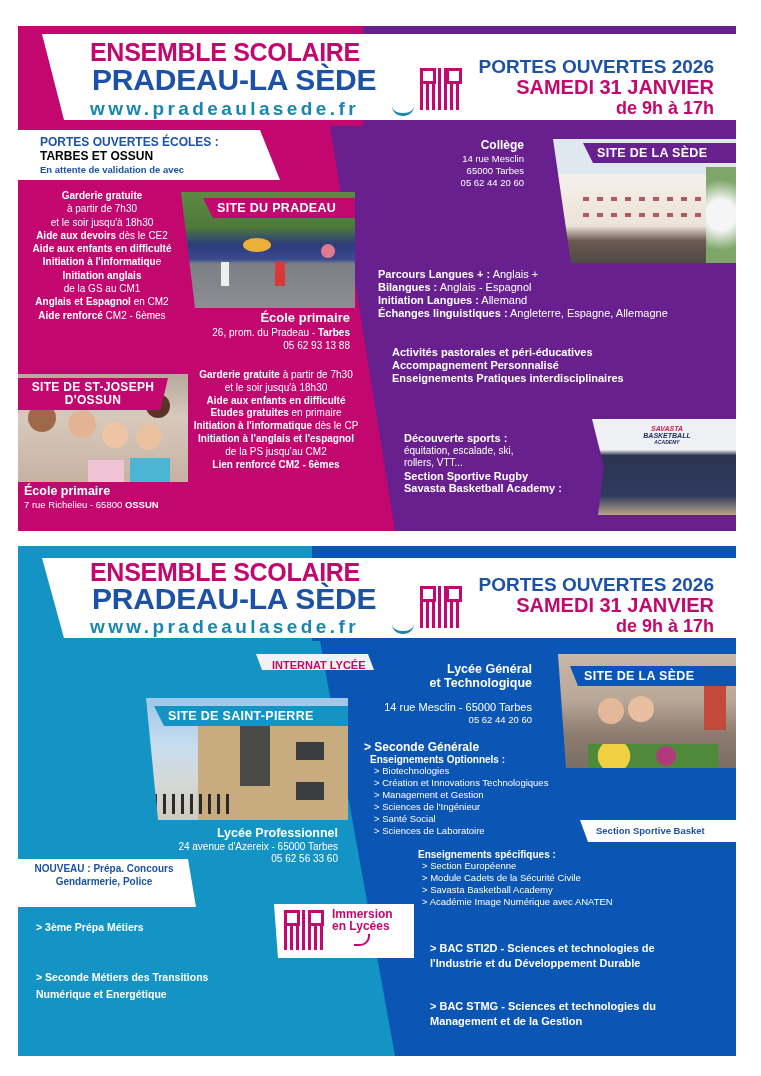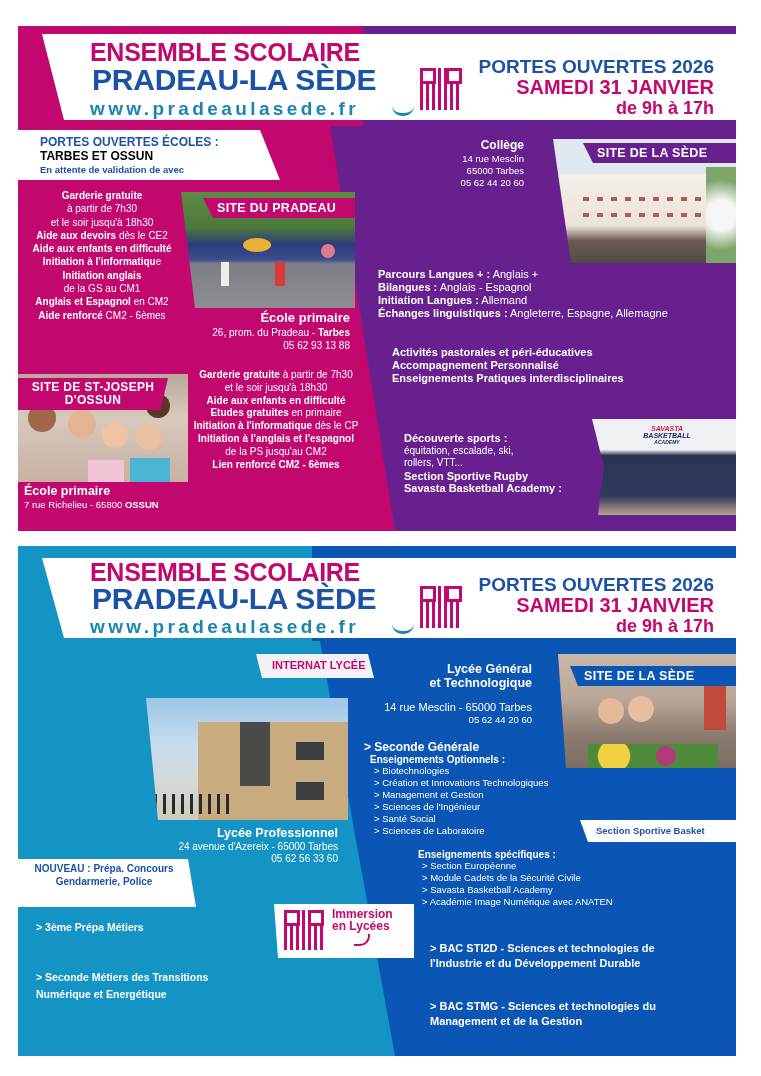--- a/index.html
+++ b/index.html
@@ -173,31 +173,32 @@
     <div class="t1" style="top:0">ENSEMBLE SCOLAIRE</div>
     <div class="t2" style="top:24px">PRADEAU-LA SÈDE</div>
     <div class="url" style="top:58px">www.pradeaulasede.fr</div>
     <div class="arrow" style="left:350px;top:66px"></div>
     <div class="qr" style="left:376px;top:26px"></div>
     <div class="po1" style="top:16px">PORTES OUVERTES 2026</div>
     <div class="po2" style="top:36px">SAMEDI 31 JANVIER</div>
     <div class="po3" style="top:58px">de 9h à 17h</div>
   </div>
 
-  <div class="whitebox" style="left:238px;top:108px;width:118px;height:24px;background:#f2f2f4;clip-path:polygon(0 0,112px 0,118px 100%,6px 100%)">
+  <div class="whitebox" style="left:238px;top:108px;width:118px;height:16px;background:#f2f2f4;clip-path:polygon(0 0,112px 0,118px 100%,6px 100%)">
     <div class="abs lbl" style="left:16px;top:5px;color:#c2086f;font-size:11px">INTERNAT LYCÉE</div>
   </div>
 
   <div class="photo" style="left:128px;top:152px;width:202px;height:122px;clip-path:polygon(0 0,100% 0,100% 100%,12px 100%);background:linear-gradient(180deg,#9fc6e8 0,#c7ddee 40%,#d5d8d6 70%,#cfcabc 100%)">
     <div class="abs" style="left:52px;top:24px;width:150px;height:98px;background:#c8ab7e"></div>
     <div class="abs" style="left:94px;top:24px;width:30px;height:64px;background:#4a4a48"></div>
     <div class="abs" style="left:150px;top:44px;width:28px;height:18px;background:#3a3c3f"></div>
     <div class="abs" style="left:150px;top:84px;width:28px;height:18px;background:#3a3c3f"></div>
     <div class="abs" style="left:8px;top:96px;width:80px;height:20px;background:repeating-linear-gradient(90deg,#2a2a2a 0 3px,transparent 3px 9px)"></div>
   </div>
+  <div class="badge" style="left:136px;top:160px;width:194px;background:#1494c5;clip-path:polygon(0 0,100% 0,100% 100%,10px 100%)">SITE DE SAINT-PIERRE</div>
 
   <div class="abs r" style="left:100px;top:280px;width:220px">
     <div class="b" style="font-size:12.5px">Lycée Professionnel</div>
     <div style="font-size:10px;margin-top:1px">24 avenue d'Azereix - 65000 Tarbes</div>
     <div style="font-size:10px;margin-top:1px">05 62 56 33 60</div>
   </div>
 
   <div class="whitebox" style="left:0;top:313px;width:178px;height:48px;clip-path:polygon(0 0,170px 0,178px 100%,0 100%)">
     <div class="abs c" style="left:0;top:3px;width:172px;font-size:10px;line-height:13px;color:#1c52a6">
       <div><b>NOUVEAU :</b><b> Prépa. Concours</b></div>

